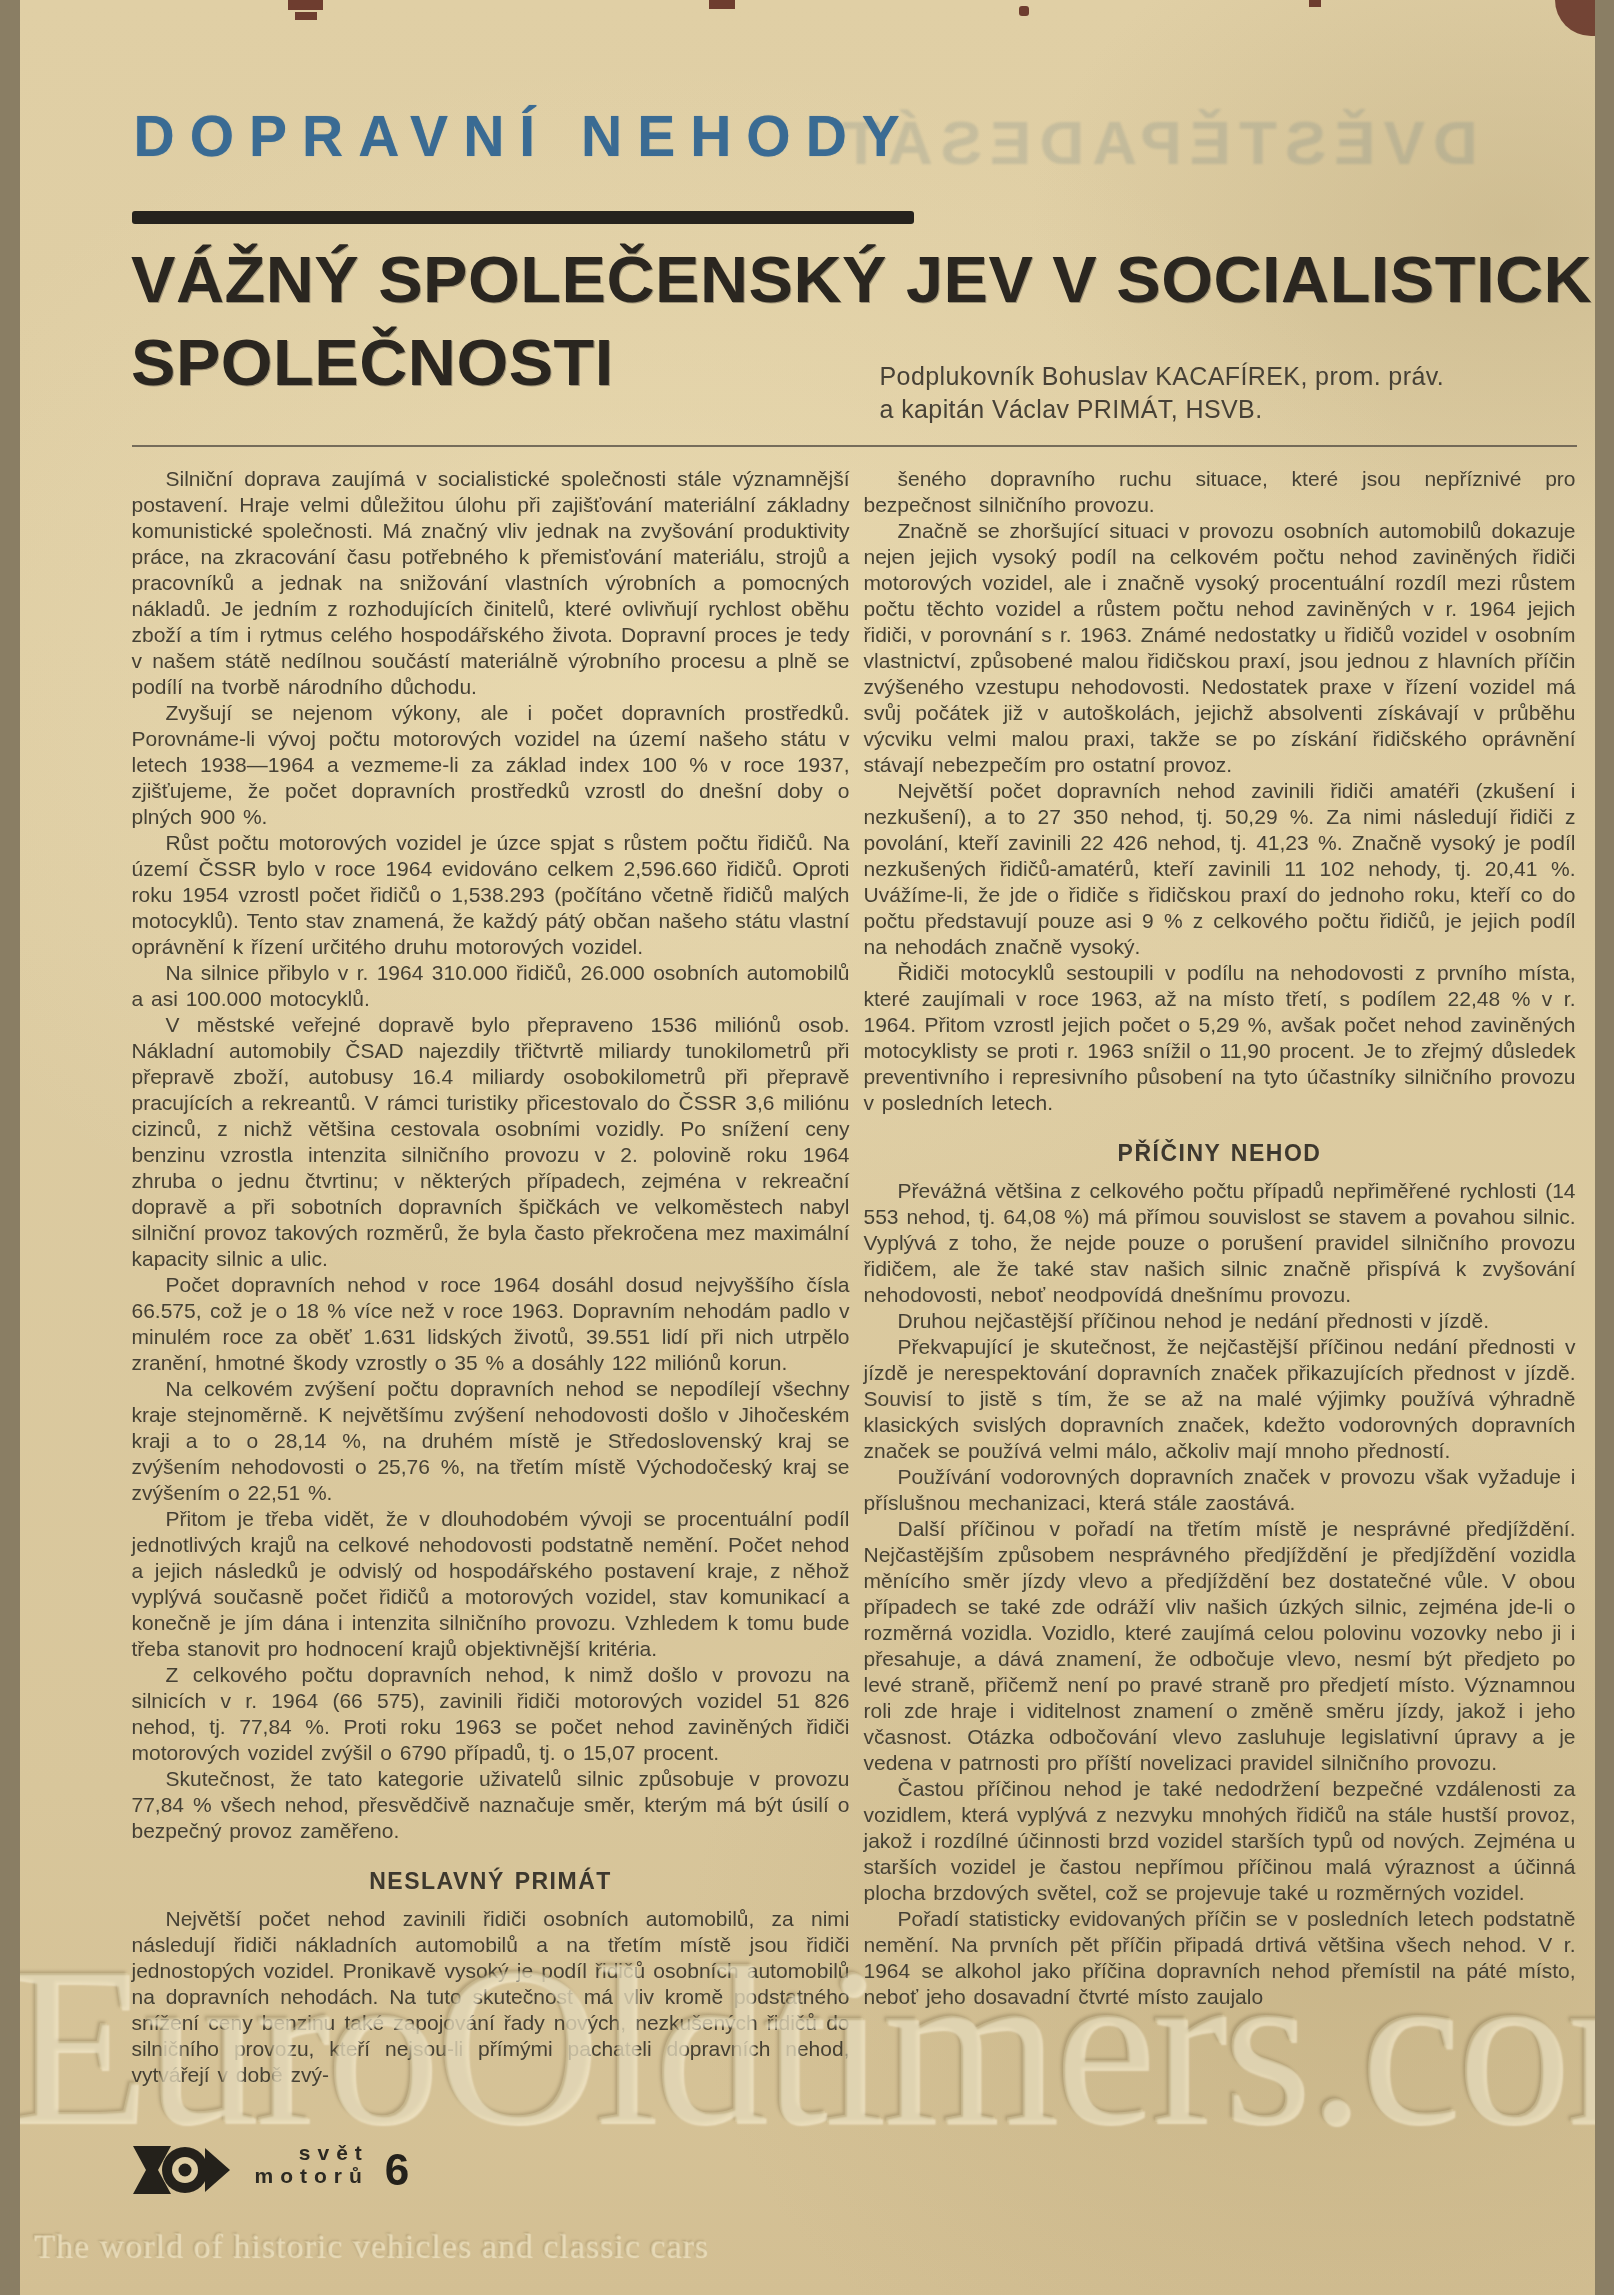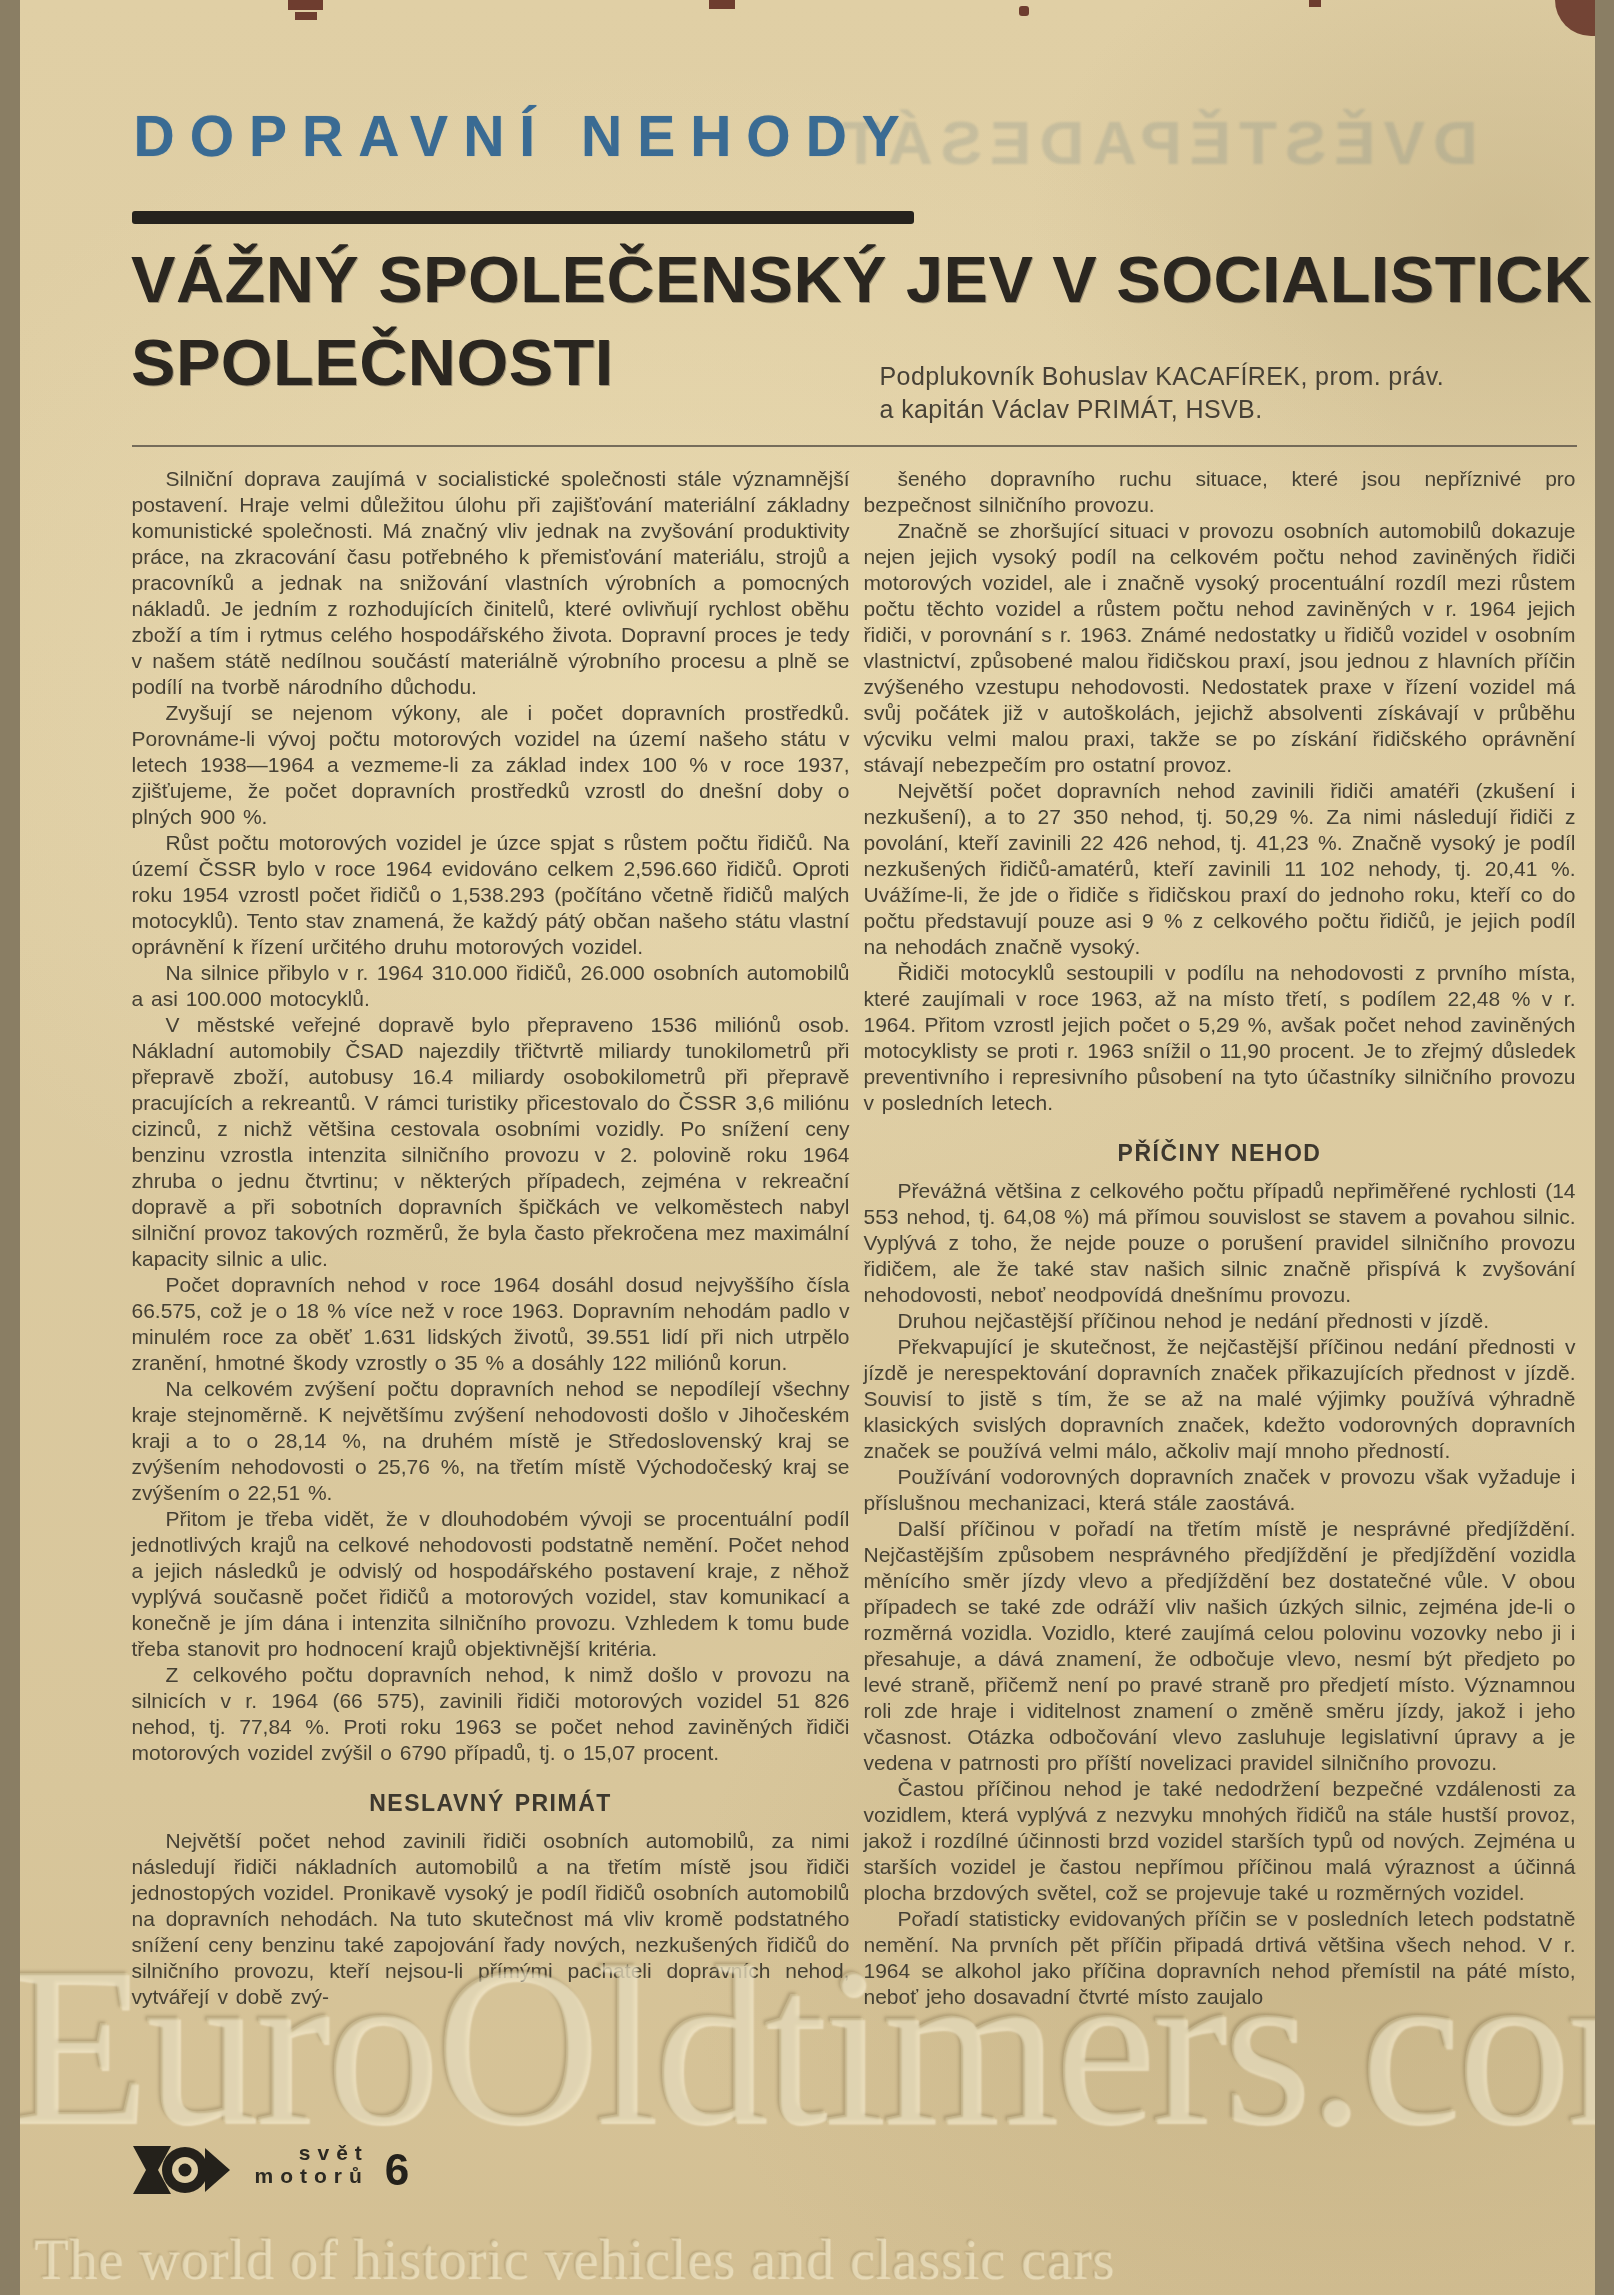--- a/index.html
+++ b/index.html
@@ -101,21 +101,21 @@
     position:absolute;left:-10px;top:1915px;width:1672px;
     font-family:"Liberation Serif",serif;
     font-size:227px;letter-spacing:-4px;white-space:nowrap;
     color:rgba(230,216,176,.34);
     text-shadow:2px 2px 2px rgba(255,248,225,.55), -2px -2px 3px rgba(110,92,58,.30);
     pointer-events:none;
   }
   .wm-tagline{
     position:absolute;left:14px;top:2227px;
     font-family:"Liberation Serif",serif;
-    font-size:56px;letter-spacing:1px;white-space:nowrap;
+    font-size:34px;letter-spacing:1px;white-space:nowrap;
     color:rgba(232,219,180,.40);
     text-shadow:1px 1px 1px rgba(255,248,225,.55), -1px -1px 2px rgba(110,92,58,.28);
     pointer-events:none;
   }
 
   
   .mark{position:absolute;background:#59231a;opacity:.85;}
   .m1{left:268px;top:0;width:35px;height:10px;}
   .m1b{left:275px;top:12px;width:22px;height:8px;}
   .m2{left:689px;top:0;width:26px;height:9px;}
@@ -153,20 +153,21 @@
     <div>
         <p class="para">Silniční doprava zaujímá v socialistické společnosti stále významnější postavení. Hraje velmi důležitou úlohu při zajišťování materiální základny komunistické společnosti. Má značný vliv jednak na zvyšování produktivity práce, na zkracování času potřebného k přemisťování materiálu, strojů a pracovníků a jednak na snižování vlastních výrobních a pomocných nákladů. Je jedním z rozhodujících činitelů, které ovlivňují rychlost oběhu zboží a tím i rytmus celého hospodářského života. Dopravní proces je tedy v našem státě nedílnou součástí materiálně výrobního procesu a plně se podílí na tvorbě národního důchodu.</p>
         <p class="para">Zvyšují se nejenom výkony, ale i počet dopravních prostředků. Porovnáme-li vývoj počtu motorových vozidel na území našeho státu v letech 1938—1964 a vezmeme-li za základ index 100 % v roce 1937, zjišťujeme, že počet dopravních prostředků vzrostl do dnešní doby o plných 900 %.</p>
         <p class="para">Růst počtu motorových vozidel je úzce spjat s růstem počtu řidičů. Na území ČSSR bylo v roce 1964 evidováno celkem 2,596.660 řidičů. Oproti roku 1954 vzrostl počet řidičů o 1,538.293 (počítáno včetně řidičů malých motocyklů). Tento stav znamená, že každý pátý občan našeho státu vlastní oprávnění k řízení určitého druhu motorových vozidel.</p>
         <p class="para">Na silnice přibylo v r. 1964 310.000 řidičů, 26.000 osobních automobilů a asi 100.000 motocyklů.</p>
         <p class="para">V městské veřejné dopravě bylo přepraveno 1536 miliónů osob. Nákladní automobily ČSAD najezdily třičtvrtě miliardy tunokilometrů při přepravě zboží, autobusy 16.4 miliardy osobokilometrů při přepravě pracujících a rekreantů. V rámci turistiky přicestovalo do ČSSR 3,6 miliónu cizinců, z nichž většina cestovala osobními vozidly. Po snížení ceny benzinu vzrostla intenzita silničního provozu v 2. polovině roku 1964 zhruba o jednu čtvrtinu; v některých případech, zejména v rekreační dopravě a při sobotních dopravních špičkách ve velkoměstech nabyl silniční provoz takových rozměrů, že byla často překročena mez maximální kapacity silnic a ulic.</p>
         <p class="para">Počet dopravních nehod v roce 1964 dosáhl dosud nejvyššího čísla 66.575, což je o 18 % více než v roce 1963. Dopravním nehodám padlo v minulém roce za oběť 1.631 lidských životů, 39.551 lidí při nich utrpělo zranění, hmotné škody vzrostly o 35 % a dosáhly 122 miliónů korun.</p>
         <p class="para">Na celkovém zvýšení počtu dopravních nehod se nepodílejí všechny kraje stejnoměrně. K největšímu zvýšení nehodovosti došlo v Jihočeském kraji a to o 28,14 %, na druhém místě je Středoslovenský kraj se zvýšením nehodovosti o 25,76 %, na třetím místě Východočeský kraj se zvýšením o 22,51 %.</p>
         <p class="para">Přitom je třeba vidět, že v dlouhodobém vývoji se procentuální podíl jednotlivých krajů na celkové nehodovosti podstatně nemění. Počet nehod a jejich následků je odvislý od hospodářského postavení kraje, z něhož vyplývá současně počet řidičů a motorových vozidel, stav komunikací a konečně je jím dána i intenzita silničního provozu. Vzhledem k tomu bude třeba stanovit pro hodnocení krajů objektivnější kritéria.</p>
         <p class="para">Z celkového počtu dopravních nehod, k nimž došlo v provozu na silnicích v r. 1964 (66 575), zavinili řidiči motorových vozidel 51 826 nehod, tj. 77,84 %. Proti roku 1963 se počet nehod zaviněných řidiči motorových vozidel zvýšil o 6790 případů, tj. o 15,07 procent.</p>
+        <p class="para">Skutečnost, že tato kategorie uživatelů silnic způsobuje v provozu 77,84 % všech nehod, přesvědčivě naznačuje směr, kterým má být úsilí o bezpečný provoz zaměřeno.</p>
       </div>
     <h2 class="sect">NESLAVNÝ PRIMÁT</h2>
     <div>
         <p class="para">Největší počet nehod zavinili řidiči osobních automobilů, za nimi následují řidiči nákladních automobilů a na třetím místě jsou řidiči jednostopých vozidel. Pronikavě vysoký je podíl řidičů osobních automobilů na dopravních nehodách. Na tuto skutečnost má vliv kromě podstatného snížení ceny benzinu také zapojování řady nových, nezkušených řidičů do silničního provozu, kteří nejsou-li přímými pachateli dopravních nehod, vytvářejí v době zvý-</p>
       </div>
   </div>
 
   <div class="col col-right">
     <div>
         <p class="para">šeného dopravního ruchu situace, které jsou nepříznivé pro bezpečnost silničního provozu.</p>

